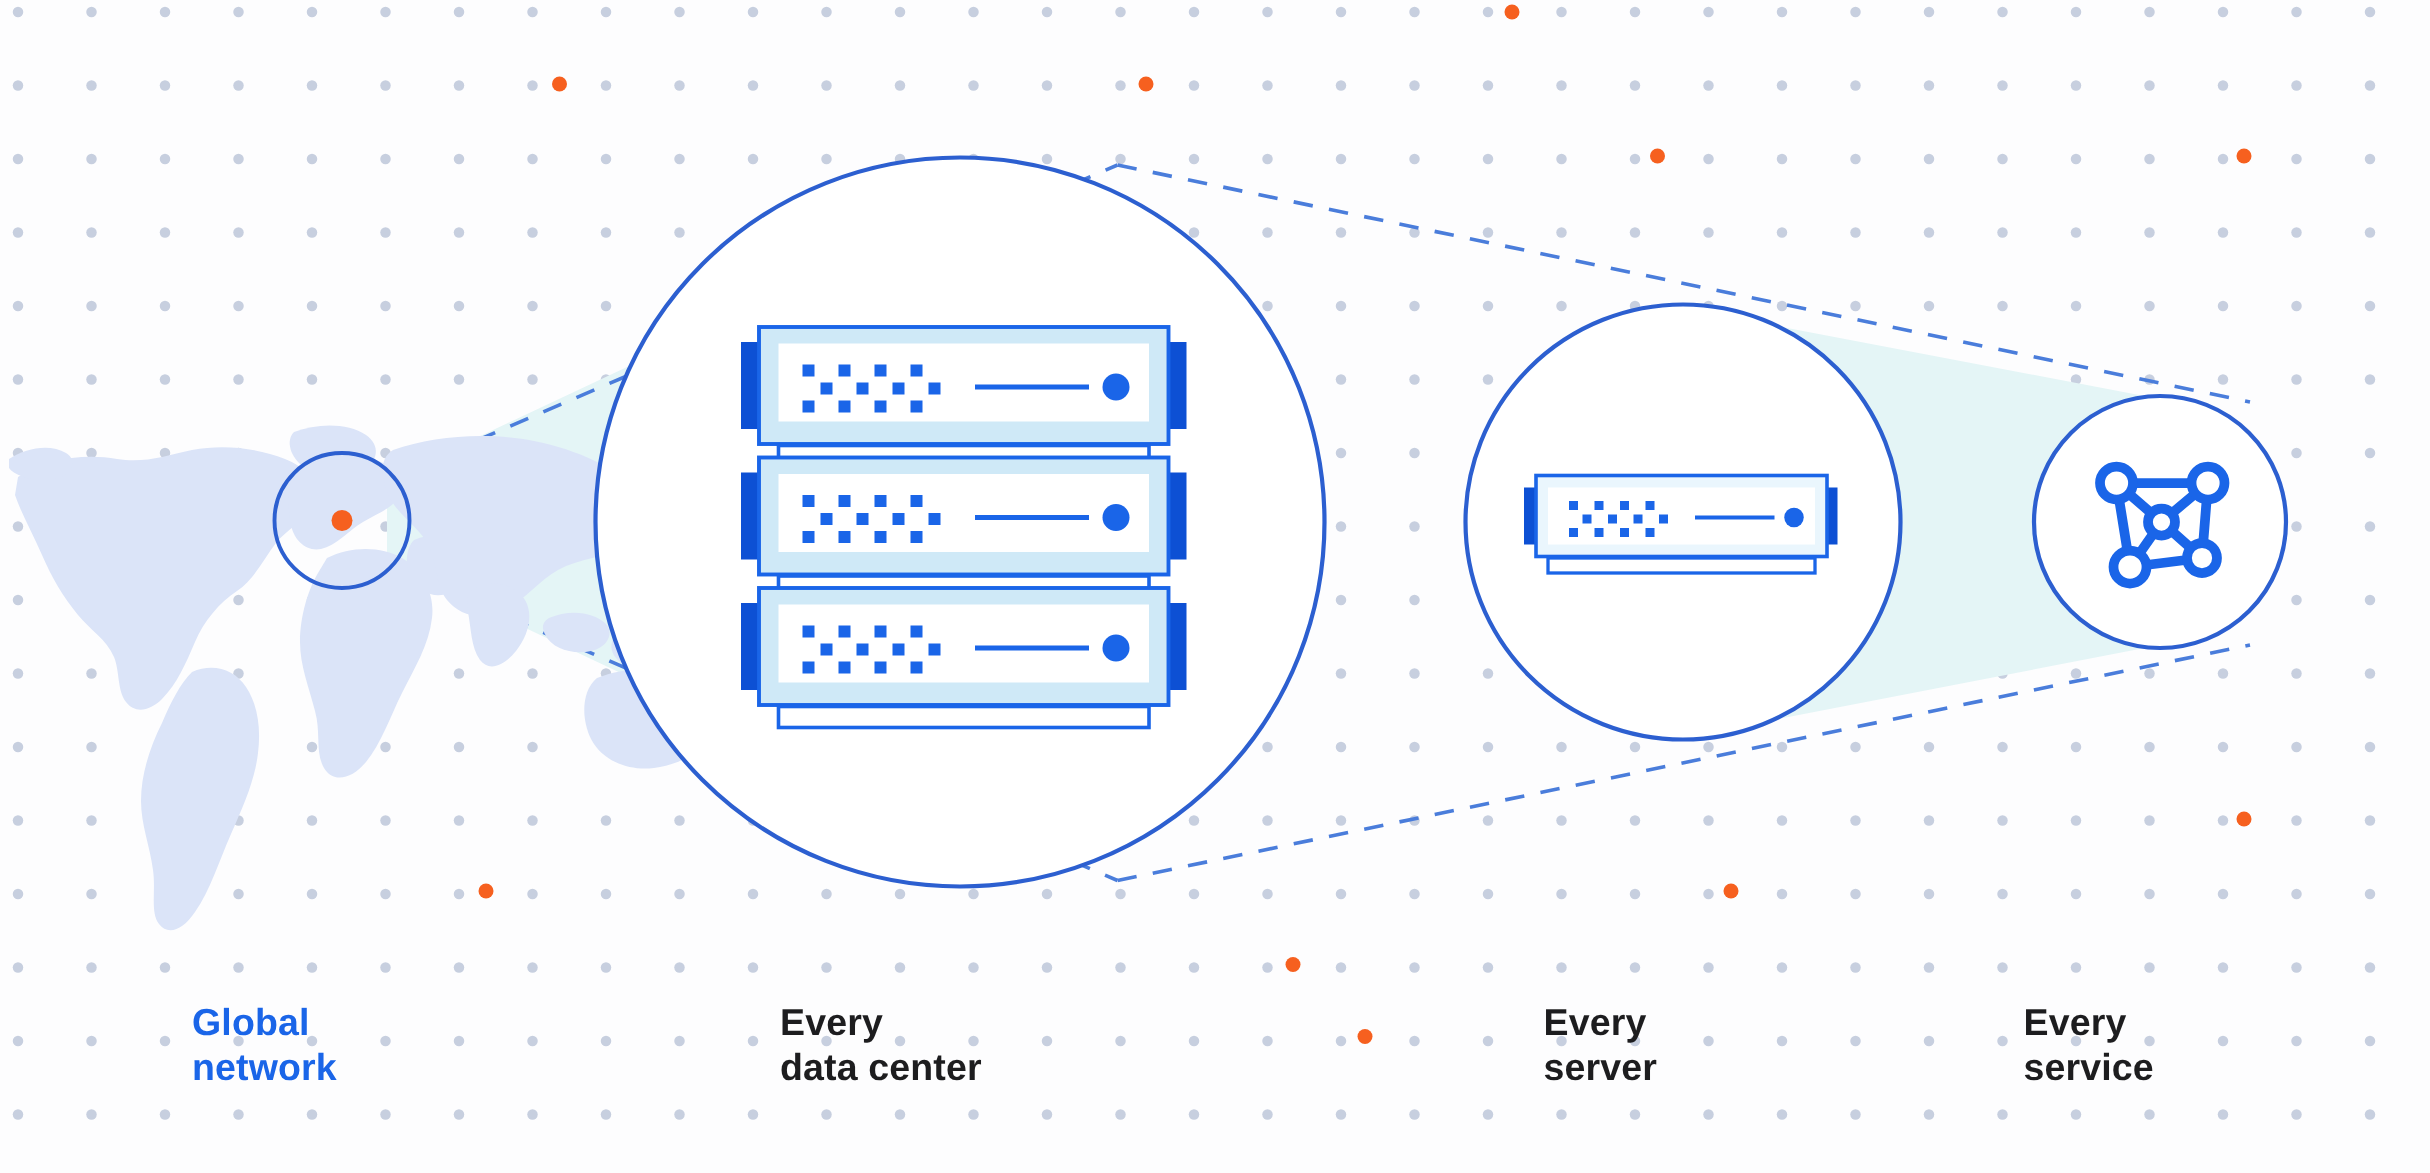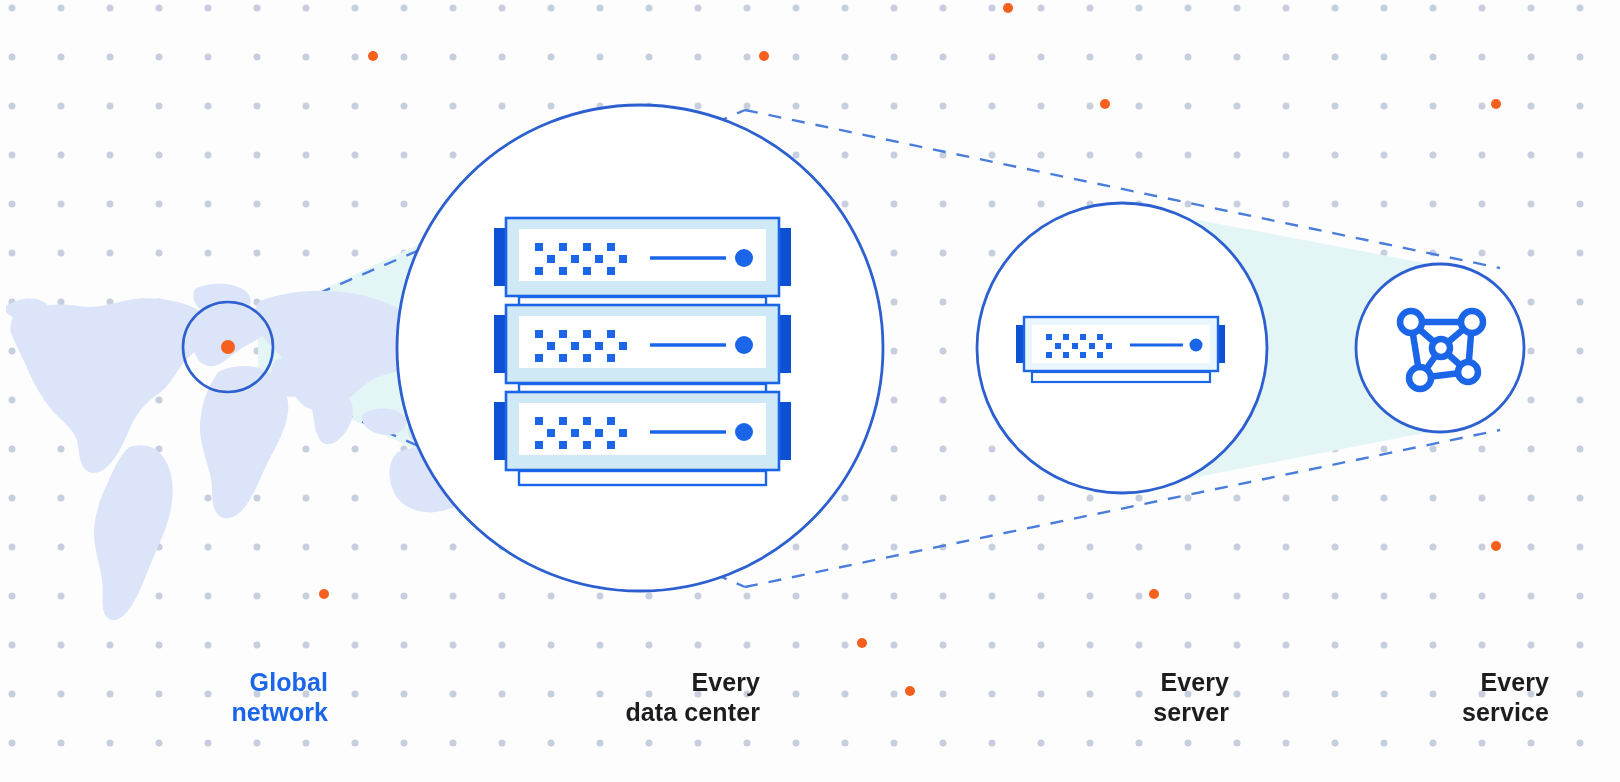--- a/index.html
+++ b/index.html
@@ -7,21 +7,21 @@
     width:1620px;height:782px;
     background:#fdfdfe;
     font-family:"Liberation Sans", sans-serif;
     overflow:hidden;
     position:relative;
   }
   #stage{position:absolute;inset:0;width:1620px;height:782px;}
   svg.layer{position:absolute;left:0;top:0;width:1620px;height:782px;}
   .label{
     position:absolute;
-    text-align:right;
+    text-align:left;
     font-size:25px;
     line-height:1.18;
     font-weight:600;
     letter-spacing:.1px;
     white-space:pre-line;
     color:#1d1d1f;
   }
   .label.accent{color:#1a65e8;}
 </style>
 </head>

